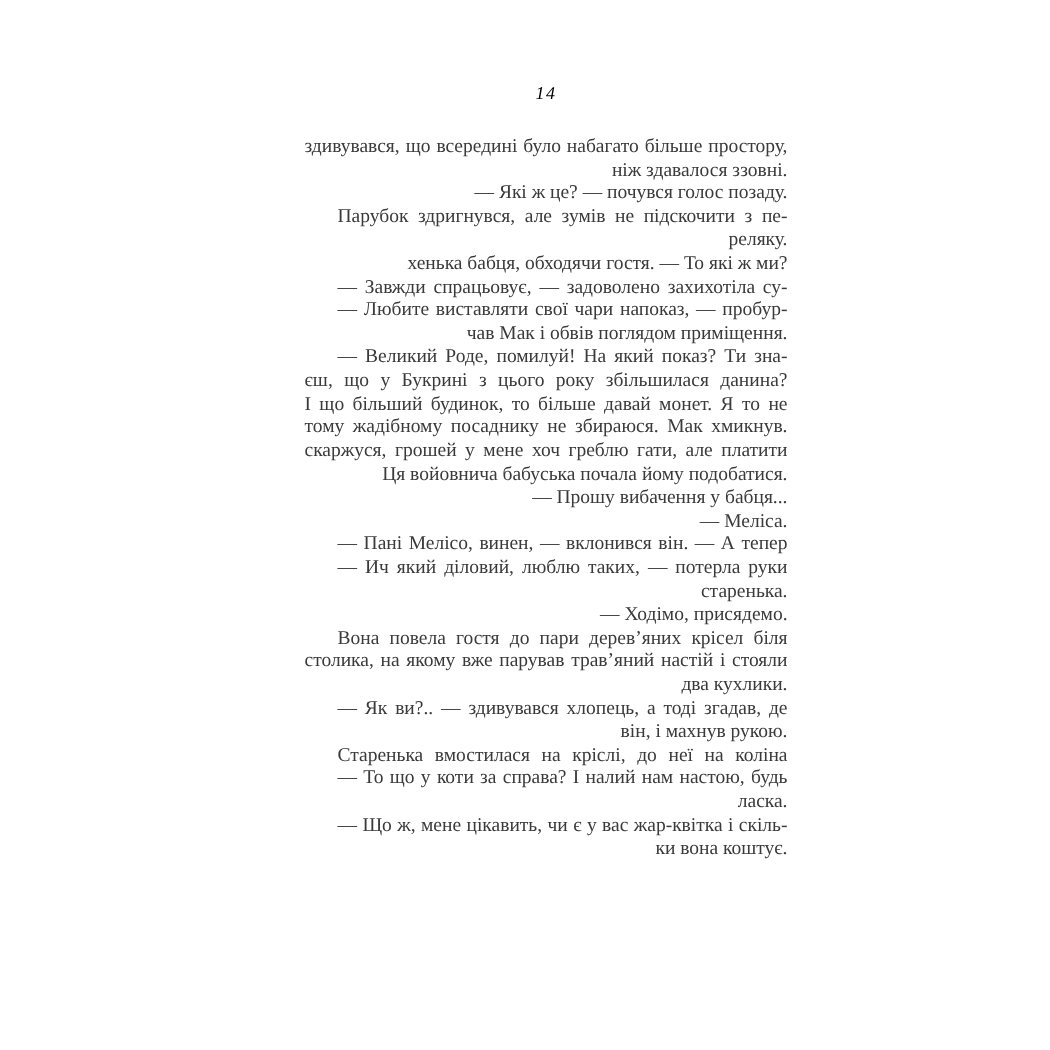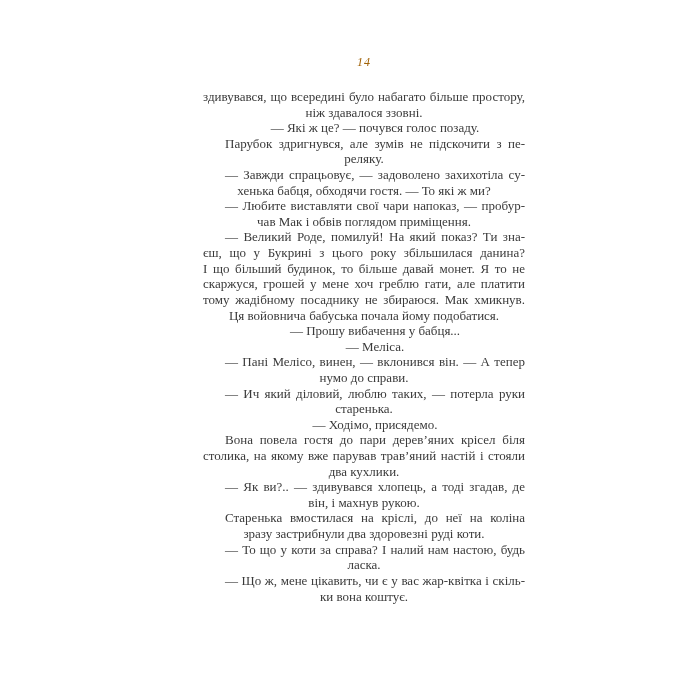--- a/index.html
+++ b/index.html
@@ -16,39 +16,39 @@
     overflow: hidden;
   }
   .page-number {
     position: absolute;
     left: 203px;
     top: 55px;
     width: 322px;
     text-align: center;
     font-size: 12px;
     letter-spacing: 1px;
-    color: #a16207;
+    color: #000000;
     font-style: italic;
   }
   .text-block {
     position: absolute;
     left: 203px;
     top: 89px;
     width: 322px;
     color: #3a3a3a;
     font-size: 13px;
   }
   .paragraph {
     margin: 0;
     padding: 0;
   }
   .line {
     height: 15.62px;
     line-height: 15.62px;
-    text-align: center;
+    text-align: right;
     white-space: normal;
     overflow: visible;
   }
   .line.j {
     text-align: justify;
     text-align-last: justify;
   }
   .line.indent {
     padding-left: 22px;
   }
@@ -64,64 +64,62 @@
         <div class="line">ніж здавалося ззовні.</div>
       </div>
       <div class="paragraph">
         <div class="line indent">— Які ж це? — почувся голос позаду.</div>
       </div>
       <div class="paragraph">
         <div class="line j indent">Парубок здригнувся, але зумів не підскочити з пе-</div>
         <div class="line">реляку.</div>
       </div>
       <div class="paragraph">
+        <div class="line">хенька бабця, обходячи гостя. — То які ж ми?</div>
         <div class="line j indent">— Завжди спрацьовує, — задоволено захихотіла су-</div>
-        <div class="line">хенька бабця, обходячи гостя. — То які ж ми?</div>
       </div>
       <div class="paragraph">
         <div class="line j indent">— Любите виставляти свої чари напоказ, — пробур-</div>
         <div class="line">чав Мак і обвів поглядом приміщення.</div>
       </div>
       <div class="paragraph">
         <div class="line j indent">— Великий Роде, помилуй! На який показ? Ти зна-</div>
         <div class="line j">єш, що у Букрині з цього року збільшилася данина?</div>
         <div class="line j">І що більший будинок, то більше давай монет. Я то не</div>
+        <div class="line j">тому жадібному посаднику не збираюся. Мак хмикнув.</div>
         <div class="line j">скаржуся, грошей у мене хоч греблю гати, але платити</div>
-        <div class="line j">тому жадібному посаднику не збираюся. Мак хмикнув.</div>
         <div class="line">Ця войовнича бабуська почала йому подобатися.</div>
       </div>
       <div class="paragraph">
         <div class="line indent">— Прошу вибачення у бабця...</div>
       </div>
       <div class="paragraph">
         <div class="line indent">— Меліса.</div>
       </div>
       <div class="paragraph">
         <div class="line j indent">— Пані Мелісо, винен, — вклонився він. — А тепер</div>
-        <div class="line">нумо до справи.</div>
       </div>
       <div class="paragraph">
         <div class="line j indent">— Ич який діловий, люблю таких, — потерла руки</div>
         <div class="line">старенька.</div>
       </div>
       <div class="paragraph">
         <div class="line indent">— Ходімо, присядемо.</div>
       </div>
       <div class="paragraph">
         <div class="line j indent">Вона повела гостя до пари дерев’яних крісел біля</div>
         <div class="line j">столика, на якому вже парував трав’яний настій і стояли</div>
         <div class="line">два кухлики.</div>
       </div>
       <div class="paragraph">
         <div class="line j indent">— Як ви?.. — здивувався хлопець, а тоді згадав, де</div>
         <div class="line">він, і махнув рукою.</div>
       </div>
       <div class="paragraph">
         <div class="line j indent">Старенька вмостилася на кріслі, до неї на коліна</div>
-        <div class="line">зразу застрибнули два здоровезні руді коти.</div>
       </div>
       <div class="paragraph">
         <div class="line j indent">— То що у коти за справа? І налий нам настою, будь</div>
         <div class="line">ласка.</div>
       </div>
       <div class="paragraph">
         <div class="line j indent">— Що ж, мене цікавить, чи є у вас жар-квітка і скіль-</div>
         <div class="line">ки вона коштує.</div>
       </div>
     </div>

